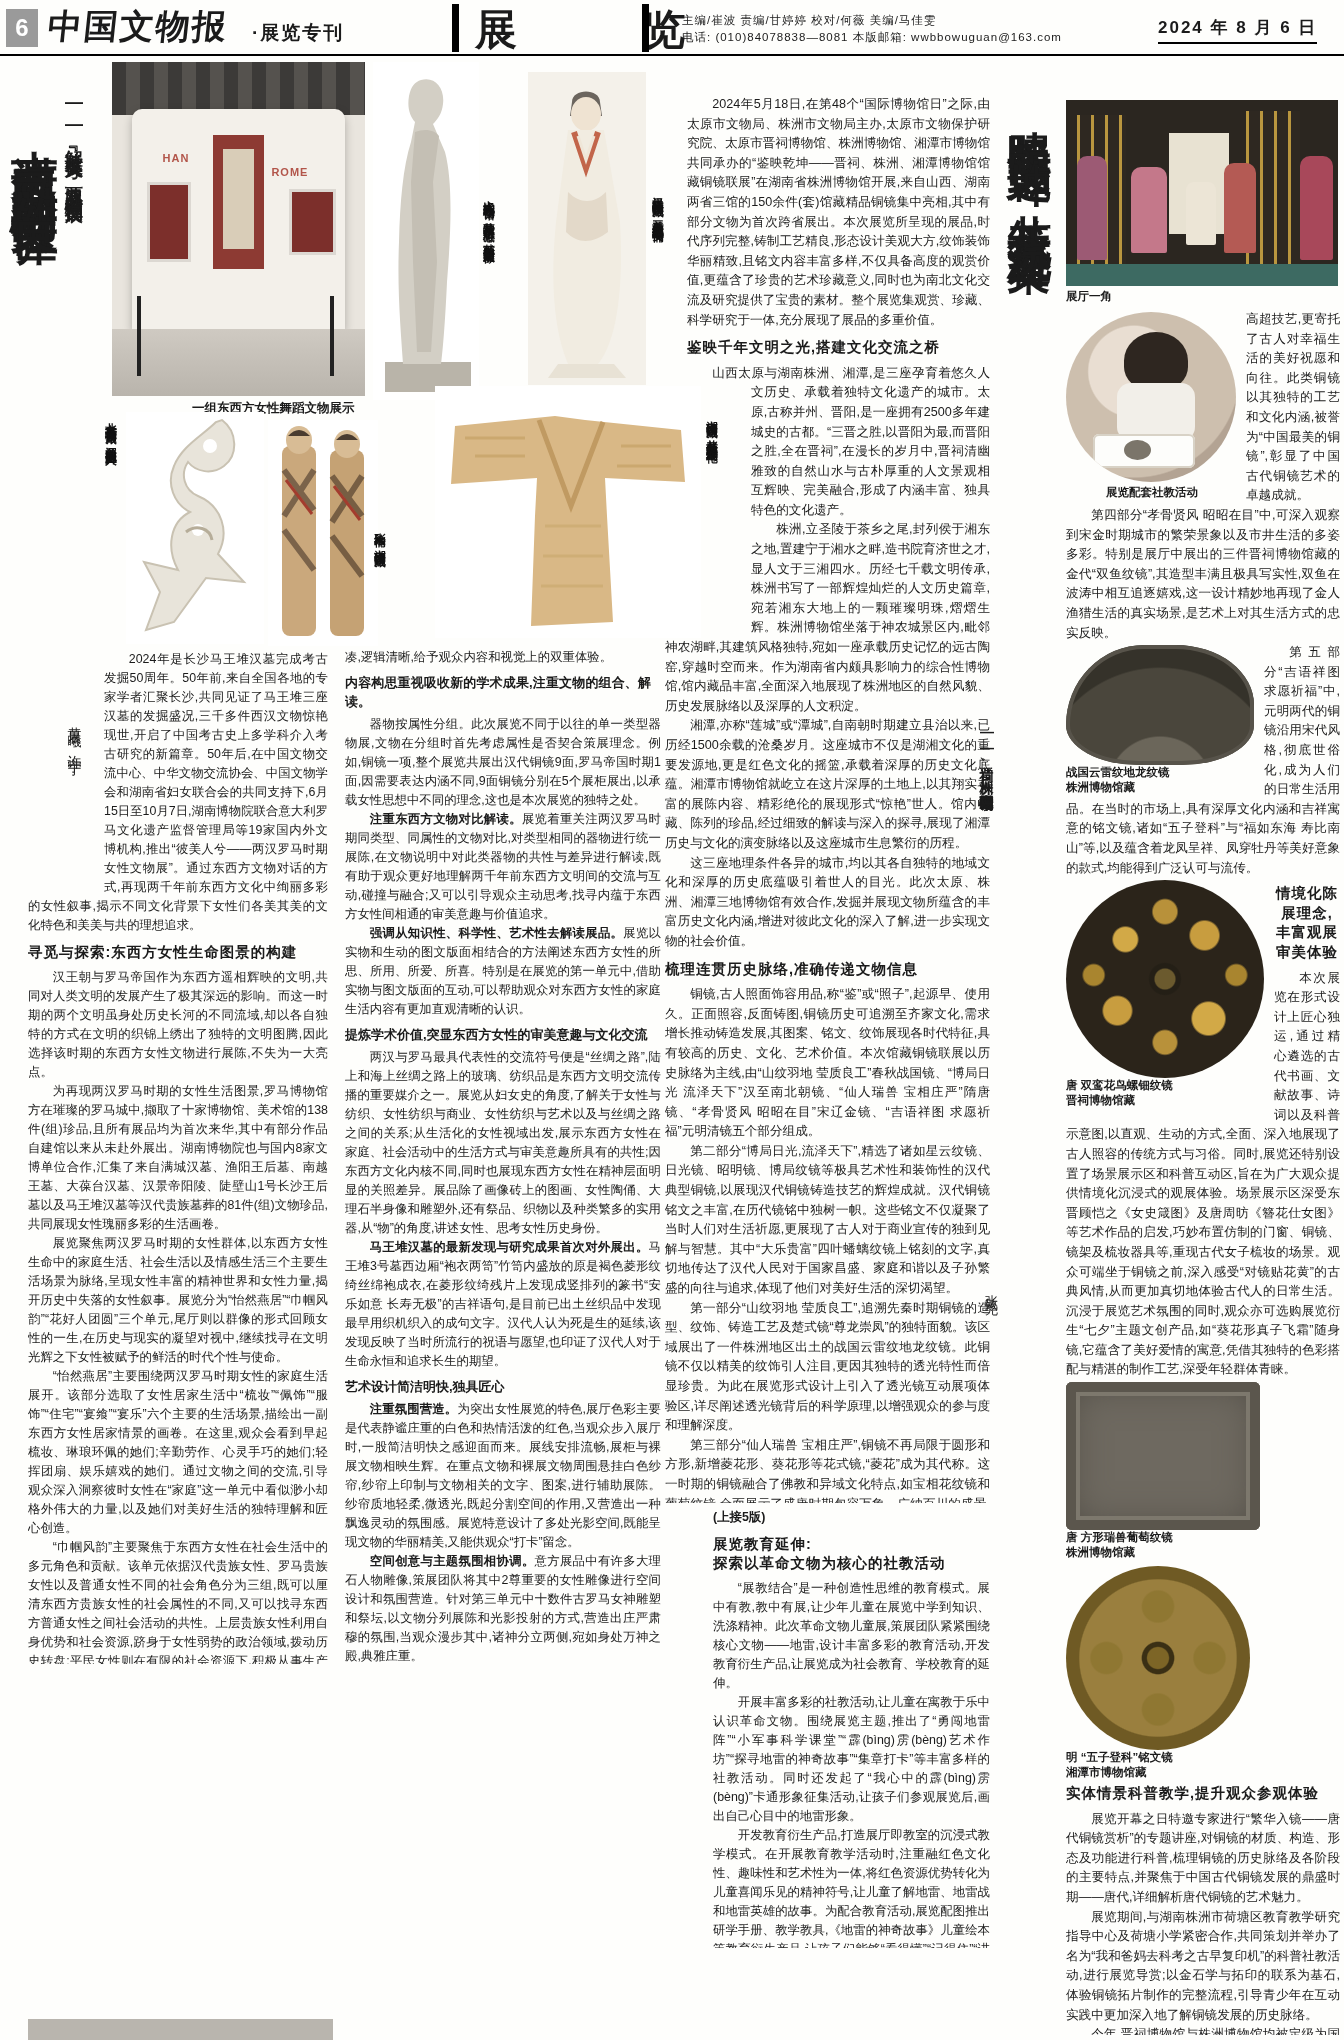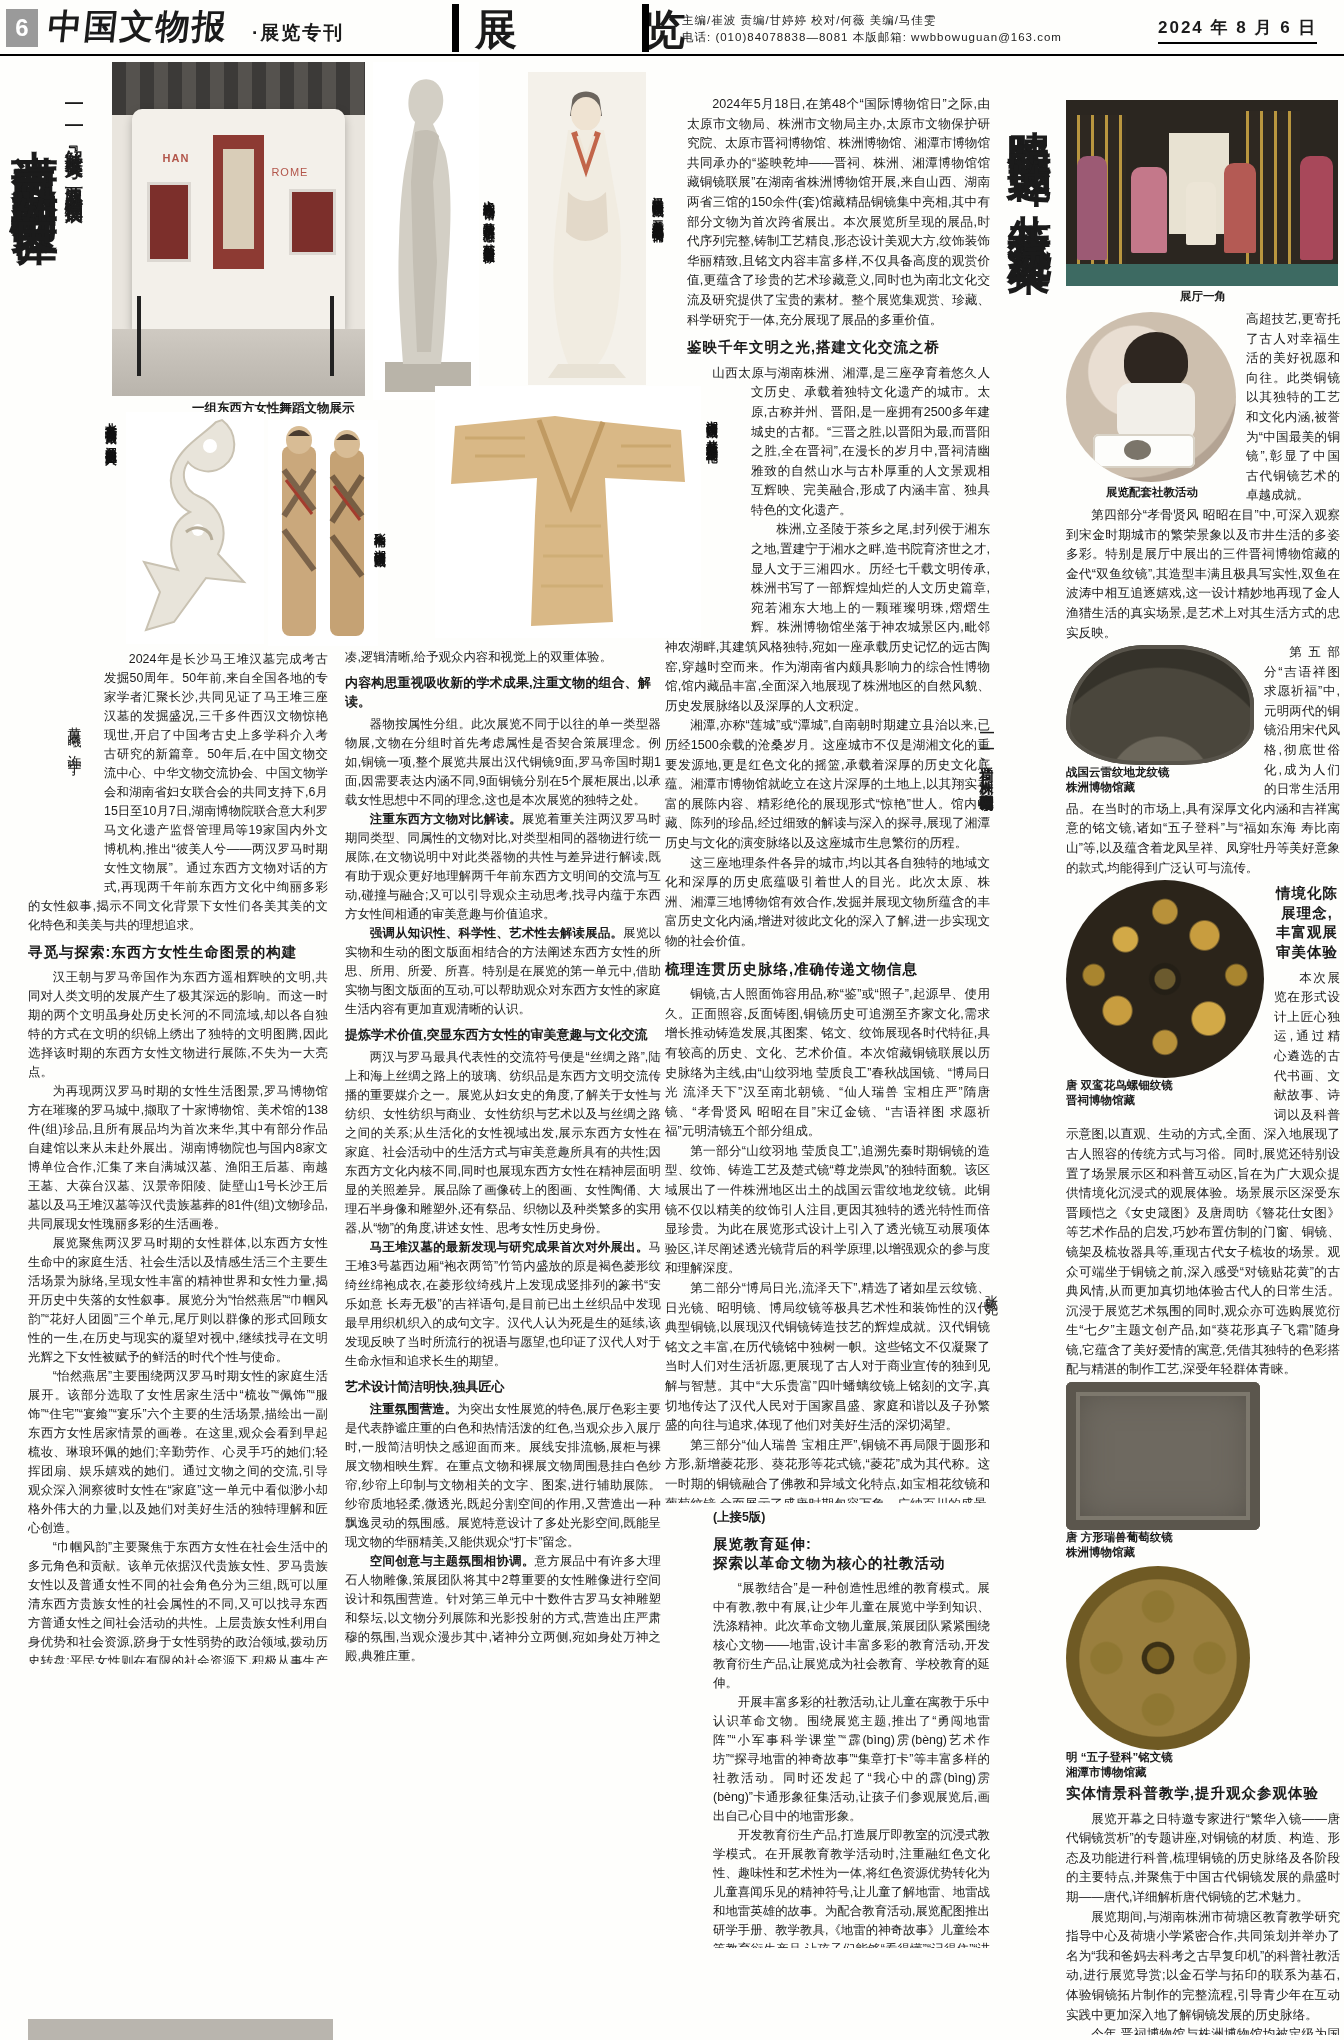--- a/index.html
+++ b/index.html
@@ -69,21 +69,21 @@
   <div class="abs vtext lby">黄晨曦  许宁宁</div>
 
   <div class="abs fig wm" style="left:112px;top:62px;width:253px;height:334px;background:#e9e5de;">
     <div class="inner" style="left:0;top:0;width:100%;height:16%;background:repeating-linear-gradient(90deg,#3c3a38 0 14px,#55524e 14px 28px);"></div>
     <div class="inner" style="left:8%;top:14%;width:84%;height:66%;background:#f3f0ea;border-radius:10px 10px 0 0;box-shadow:0 4px 10px rgba(0,0,0,.25);"></div>
     <div class="inner" style="left:40%;top:22%;width:20%;height:40%;background:#8d3a33;"></div>
     <div class="inner" style="left:44%;top:26%;width:12%;height:30%;background:#d9cdb8;"></div>
     <div class="inner" style="left:14%;top:36%;width:15%;height:22%;background:#7c2f2b;border:3px solid #dcd8d2;"></div>
     <div class="inner" style="left:70%;top:38%;width:16%;height:18%;background:#7c2f2b;border:3px solid #dcd8d2;"></div>
     <div class="inner" style="left:20%;top:27%;color:#b2554a;font-size:11px;font-weight:bold;letter-spacing:1px;">HAN</div>
-    <div class="inner" style="left:63%;top:31%;color:#b2554a;font-size:11px;font-weight:normal;letter-spacing:1px;">ROME</div>
+    <div class="inner" style="left:63%;top:31%;color:#b2554a;font-size:11px;font-weight:bold;letter-spacing:1px;">ROME</div>
     <div class="inner" style="left:0;top:80%;width:100%;height:20%;background:linear-gradient(#cfcac2,#b9b4ac);"></div>
     <div class="inner" style="left:10%;top:70%;width:4px;height:24%;background:#222;"></div>
     <div class="inner" style="left:86%;top:70%;width:4px;height:24%;background:#222;"></div>
   </div>
   <div class="abs caph" style="left:192px;top:400px;width:175px;">一组东西方女性舞蹈文物展示</div>
 
   <div class="abs fig" style="left:373px;top:62px;width:106px;height:338px;background:#fff;">
     <svg width="106" height="338" viewBox="0 0 106 338">
       <rect x="12" y="300" width="86" height="30" fill="#b9b4a9"></rect>
       <path d="M48 18 C62 14 72 26 70 42 C69 52 64 58 60 62 L72 90 C80 120 78 170 74 220 C72 262 70 285 68 302 L30 302 C28 270 24 230 26 180 C27 140 30 105 38 80 L42 60 C37 54 34 46 36 34 C38 24 42 20 48 18 Z" fill="#d3cfc5"></path>
@@ -186,22 +186,22 @@
     <div class="spacer" style="width:22px;height:290px;"></div>
     <div class="spacer" style="width:86px;height:242px;clear:left;"></div>
     <p>2024年5月18日,在第48个“国际博物馆日”之际,由太原市文物局、株洲市文物局主办,太原市文物保护研究院、太原市晋祠博物馆、株洲博物馆、湘潭市博物馆共同承办的“鉴映乾坤——晋祠、株洲、湘潭博物馆馆藏铜镜联展”在湖南省株洲博物馆开展,来自山西、湖南两省三馆的150余件(套)馆藏精品铜镜集中亮相,其中有部分文物为首次跨省展出。本次展览所呈现的展品,时代序列完整,铸制工艺精良,形态设计美观大方,纹饰装饰华丽精致,且铭文内容丰富多样,不仅具备高度的观赏价值,更蕴含了珍贵的艺术珍藏意义,同时也为南北文化交流及研究提供了宝贵的素材。整个展览集观赏、珍藏、科学研究于一体,充分展现了展品的多重价值。</p>
     <h4>鉴映千年文明之光,搭建文化交流之桥</h4>
     <p>山西太原与湖南株洲、湘潭,是三座孕育着悠久人文历史、承载着独特文化遗产的城市。太原,古称并州、晋阳,是一座拥有2500多年建城史的古都。“三晋之胜,以晋阳为最,而晋阳之胜,全在晋祠”,在漫长的岁月中,晋祠清幽雅致的自然山水与古朴厚重的人文景观相互辉映、完美融合,形成了内涵丰富、独具特色的文化遗产。</p>
     <p>株洲,立圣陵于茶乡之尾,封列侯于湘东之地,置建宁于湘水之畔,造书院育济世之才,显人文于三湘四水。历经七千载文明传承,株洲书写了一部辉煌灿烂的人文历史篇章,宛若湘东大地上的一颗璀璨明珠,熠熠生辉。株洲博物馆坐落于神农城景区内,毗邻神农湖畔,其建筑风格独特,宛如一座承载历史记忆的远古陶窑,穿越时空而来。作为湖南省内颇具影响力的综合性博物馆,馆内藏品丰富,全面深入地展现了株洲地区的自然风貌、历史发展脉络以及深厚的人文积淀。</p>
     <p>湘潭,亦称“莲城”或“潭城”,自南朝时期建立县治以来,已历经1500余载的沧桑岁月。这座城市不仅是湖湘文化的重要发源地,更是红色文化的摇篮,承载着深厚的历史文化底蕴。湘潭市博物馆就屹立在这片深厚的土地上,以其翔实丰富的展陈内容、精彩绝伦的展现形式“惊艳”世人。馆内收藏、陈列的珍品,经过细致的解读与深入的探寻,展现了湘潭历史与文化的演变脉络以及这座城市生息繁衍的历程。</p>
     <p>这三座地理条件各异的城市,均以其各自独特的地域文化和深厚的历史底蕴吸引着世人的目光。此次太原、株洲、湘潭三地博物馆有效合作,发掘并展现文物所蕴含的丰富历史文化内涵,增进对彼此文化的深入了解,进一步实现文物的社会价值。</p>
     <h4>梳理连贯历史脉络,准确传递文物信息</h4>
     <p>铜镜,古人照面饰容用品,称“鉴”或“照子”,起源早、使用久。正面照容,反面铸图,铜镜历史可追溯至齐家文化,需求增长推动铸造发展,其图案、铭文、纹饰展现各时代特征,具有较高的历史、文化、艺术价值。本次馆藏铜镜联展以历史脉络为主线,由“山纹羽地 莹质良工”春秋战国镜、“博局日光 流泽天下”汉至南北朝镜、“仙人瑞兽 宝相庄严”隋唐镜、“孝骨贤风 昭昭在目”宋辽金镜、“吉语祥图 求愿祈福”元明清镜五个部分组成。</p>
+    <p>第二部分“博局日光,流泽天下”,精选了诸如星云纹镜、日光镜、昭明镜、博局纹镜等极具艺术性和装饰性的汉代典型铜镜,以展现汉代铜镜铸造技艺的辉煌成就。汉代铜镜铭文之丰富,在历代镜铭中独树一帜。这些铭文不仅凝聚了当时人们对生活祈愿,更展现了古人对于商业宣传的独到见解与智慧。其中“大乐贵富”四叶蟠螭纹镜上铭刻的文字,真切地传达了汉代人民对于国家昌盛、家庭和谐以及子孙繁盛的向往与追求,体现了他们对美好生活的深切渴望。</p>
     <p>第一部分“山纹羽地 莹质良工”,追溯先秦时期铜镜的造型、纹饰、铸造工艺及楚式镜“尊龙崇凤”的独特面貌。该区域展出了一件株洲地区出土的战国云雷纹地龙纹镜。此铜镜不仅以精美的纹饰引人注目,更因其独特的透光特性而倍显珍贵。为此在展览形式设计上引入了透光镜互动展项体验区,详尽阐述透光镜背后的科学原理,以增强观众的参与度和理解深度。</p>
-    <p>第二部分“博局日光,流泽天下”,精选了诸如星云纹镜、日光镜、昭明镜、博局纹镜等极具艺术性和装饰性的汉代典型铜镜,以展现汉代铜镜铸造技艺的辉煌成就。汉代铜镜铭文之丰富,在历代镜铭中独树一帜。这些铭文不仅凝聚了当时人们对生活祈愿,更展现了古人对于商业宣传的独到见解与智慧。其中“大乐贵富”四叶蟠螭纹镜上铭刻的文字,真切地传达了汉代人民对于国家昌盛、家庭和谐以及子孙繁盛的向往与追求,体现了他们对美好生活的深切渴望。</p>
     <p>第三部分“仙人瑞兽 宝相庄严”,铜镜不再局限于圆形和方形,新增菱花形、葵花形等花式镜,“菱花”成为其代称。这一时期的铜镜融合了佛教和异域文化特点,如宝相花纹镜和葡萄纹镜,全面展示了盛唐时期包容万象、广纳百川的盛景,以及那个时代的辉煌与繁荣。展出的“双鸾衔绶鸟螺钿纹镜”以其精致的纹饰和独特的工艺,在众多展品中独树一帜。镜中双鸾相对而立,足踏花枝,构图和谐,充满了生机与活力。其图案以海蚌贝壳精心镶嵌而成,彰显出富丽高雅的艺术风格。这一文物不仅体现了古代工(匠的)</p>
   </div>
 
   <div class="abs col" style="left:713px;top:1508px;width:277px;height:440px;">
     <p style="text-indent:0;font-weight:bold;">(上接5版)</p>
     <h4 style="margin-bottom:0;">展览教育延伸:</h4>
     <h4 style="margin-top:0;">探索以革命文物为核心的社教活动</h4>
     <p>“展教结合”是一种创造性思维的教育模式。展中有教,教中有展,让少年儿童在展览中学到知识、洗涤精神。此次革命文物儿童展,策展团队紧紧围绕核心文物——地雷,设计丰富多彩的教育活动,开发教育衍生产品,让展览成为社会教育、学校教育的延伸。</p>
     <p>开展丰富多彩的社教活动,让儿童在寓教于乐中认识革命文物。围绕展览主题,推出了“勇闯地雷阵”“小军事科学课堂”“霹(bìng)雳(bèng)艺术作坊”“探寻地雷的神奇故事”“集章打卡”等丰富多样的社教活动。同时还发起了“我心中的霹(bìng)雳(bèng)”卡通形象征集活动,让孩子们参观展览后,画出自己心目中的地雷形象。</p>
     <p>开发教育衍生产品,打造展厅即教室的沉浸式教学模式。在开展教育教学活动时,注重融红色文化性、趣味性和艺术性为一体,将红色资源优势转化为儿童喜闻乐见的精神符号,让儿童了解地雷、地雷战和地雷英雄的故事。为配合教育活动,展览配图推出研学手册、教学教具,《地雷的神奇故事》儿童绘本等教育衍生产品,让孩子们能够“看得懂”“记得住”“讲得出”。</p>
@@ -218,21 +218,21 @@
       <div class="inner" style="left:4%;top:8%;width:18%;height:84%;background:repeating-linear-gradient(90deg,#b9963f 0 3px,#2e2821 3px 14px);"></div>
       <div class="inner" style="left:66%;top:6%;width:20%;height:86%;background:repeating-linear-gradient(90deg,#b9963f 0 3px,#2e2821 3px 14px);"></div>
       <div class="inner" style="left:38%;top:18%;width:22%;height:54%;background:#e8e2d2;"></div>
       <div class="inner" style="left:24%;top:36%;width:13%;height:46%;background:#c4788a;border-radius:10px 10px 2px 2px;"></div>
       <div class="inner" style="left:44%;top:44%;width:11%;height:34%;background:#ece5d6;border-radius:8px 8px 2px 2px;"></div>
       <div class="inner" style="left:58%;top:34%;width:12%;height:48%;background:#b45a54;border-radius:10px 10px 2px 2px;"></div>
       <div class="inner" style="left:86%;top:30%;width:12%;height:56%;background:#a8485a;border-radius:10px 10px 2px 2px;"></div>
       <div class="inner" style="left:4%;top:30%;width:11%;height:56%;background:#9c5a74;border-radius:10px 10px 2px 2px;"></div>
       <div class="inner" style="left:0;top:88%;width:100%;height:12%;background:#3d6a62;"></div>
     </div>
-    <div class="figcapline" style="text-align:center;margin:3px 0 6px 0;">展厅一角</div>
+    <div class="figcapline" style="text-align:left;margin:3px 0 6px 0;">展厅一角</div>
 
     <div class="flowfig" style="width:172px;">
       <div class="fig wm" style="width:170px;height:170px;border-radius:50%;background:radial-gradient(circle at 40% 35%,#e9ded2 0 30%,#cdbfae 31% 70%,#b3a393 71% 100%);">
         <div class="inner" style="left:34%;top:12%;width:38%;height:34%;background:#2e2620;border-radius:50% 50% 40% 40%;"></div>
         <div class="inner" style="left:30%;top:42%;width:46%;height:34%;background:#f2efe9;border-radius:14px;"></div>
         <div class="inner" style="left:16%;top:72%;width:60%;height:20%;background:#fdfdfb;border-radius:6px;box-shadow:inset 0 0 0 2px #d8d2c6;"></div>
         <div class="inner" style="left:34%;top:75%;width:16%;height:12%;background:#7b756a;border-radius:50%;"></div>
       </div>
       <div class="figcapline" style="text-align:center;margin-top:3px;">展览配套社教活动</div>
     </div>

